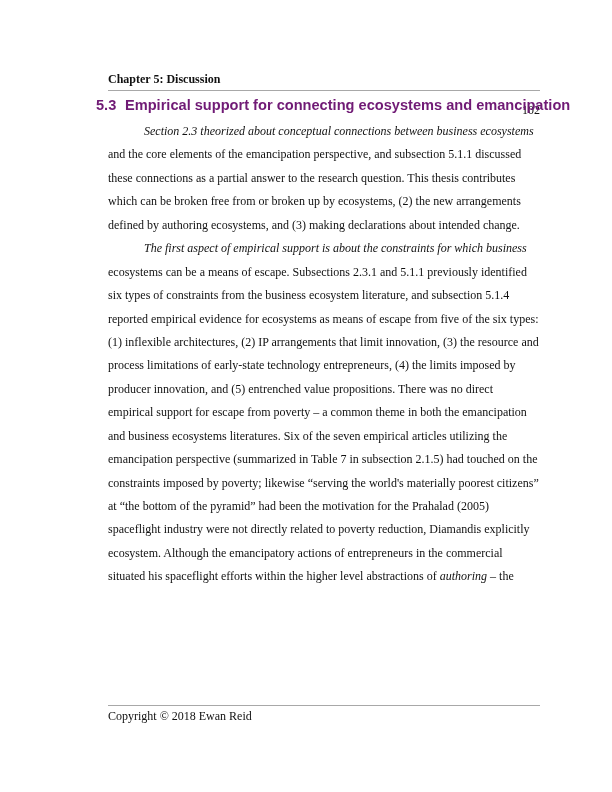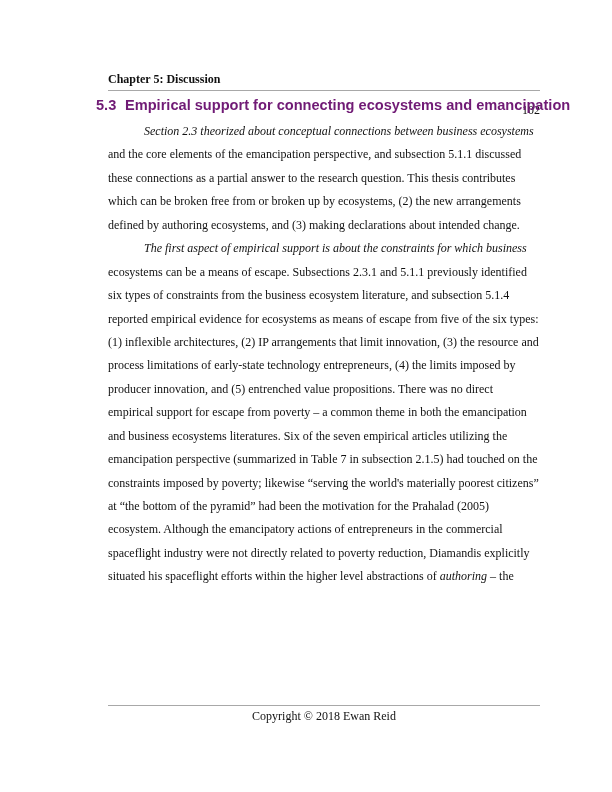--- a/index.html
+++ b/index.html
@@ -83,21 +83,20 @@
       top: 705px;
       width: 432px;
       height: 0;
       border-top: 1px solid #a8a8a8;
     }
     .footer {
       position: absolute;
       left: 108px;
       top: 709px;
       width: 432px;
-      text-align: center;
       font-size: 12px;
     }
   </style>
 </head>
 <body>
 
 <div class="page-header">
   <span class="chapter">Chapter 5: Discussion</span>
   <span class="page-num">102</span>
 </div>
@@ -121,20 +120,20 @@
     <div class="line">six types of constraints from the business ecosystem literature, and subsection 5.1.4</div>
     <div class="line">reported empirical evidence for ecosystems as means of escape from five of the six types:</div>
     <div class="line">(1) inflexible architectures, (2) IP arrangements that limit innovation, (3) the resource and</div>
     <div class="line">process limitations of early-state technology entrepreneurs, (4) the limits imposed by</div>
     <div class="line">producer innovation, and (5) entrenched value propositions.  There was no direct</div>
     <div class="line">empirical support for escape from poverty – a common theme in both the emancipation</div>
     <div class="line">and business ecosystems literatures. Six of the seven empirical articles utilizing the</div>
     <div class="line">emancipation perspective (summarized in Table 7 in subsection 2.1.5) had touched on the</div>
     <div class="line">constraints imposed by poverty; likewise “serving the world's materially poorest citizens”</div>
     <div class="line">at “the bottom of the pyramid” had been the motivation for the Prahalad (2005)</div>
+    <div class="line">spaceflight industry were not directly related to poverty reduction, Diamandis explicitly</div>
     <div class="line">ecosystem.  Although the emancipatory actions of entrepreneurs in the commercial</div>
-    <div class="line">spaceflight industry were not directly related to poverty reduction, Diamandis explicitly</div>
     <div class="line"><span>situated his spaceflight efforts within the higher level abstractions of </span><em>authoring</em><span> – the</span></div>
   </div>
 </div>
 
 <div class="footer-rule"></div>
 <div class="footer">Copyright © 2018 Ewan Reid</div>
 
 </body></html>

